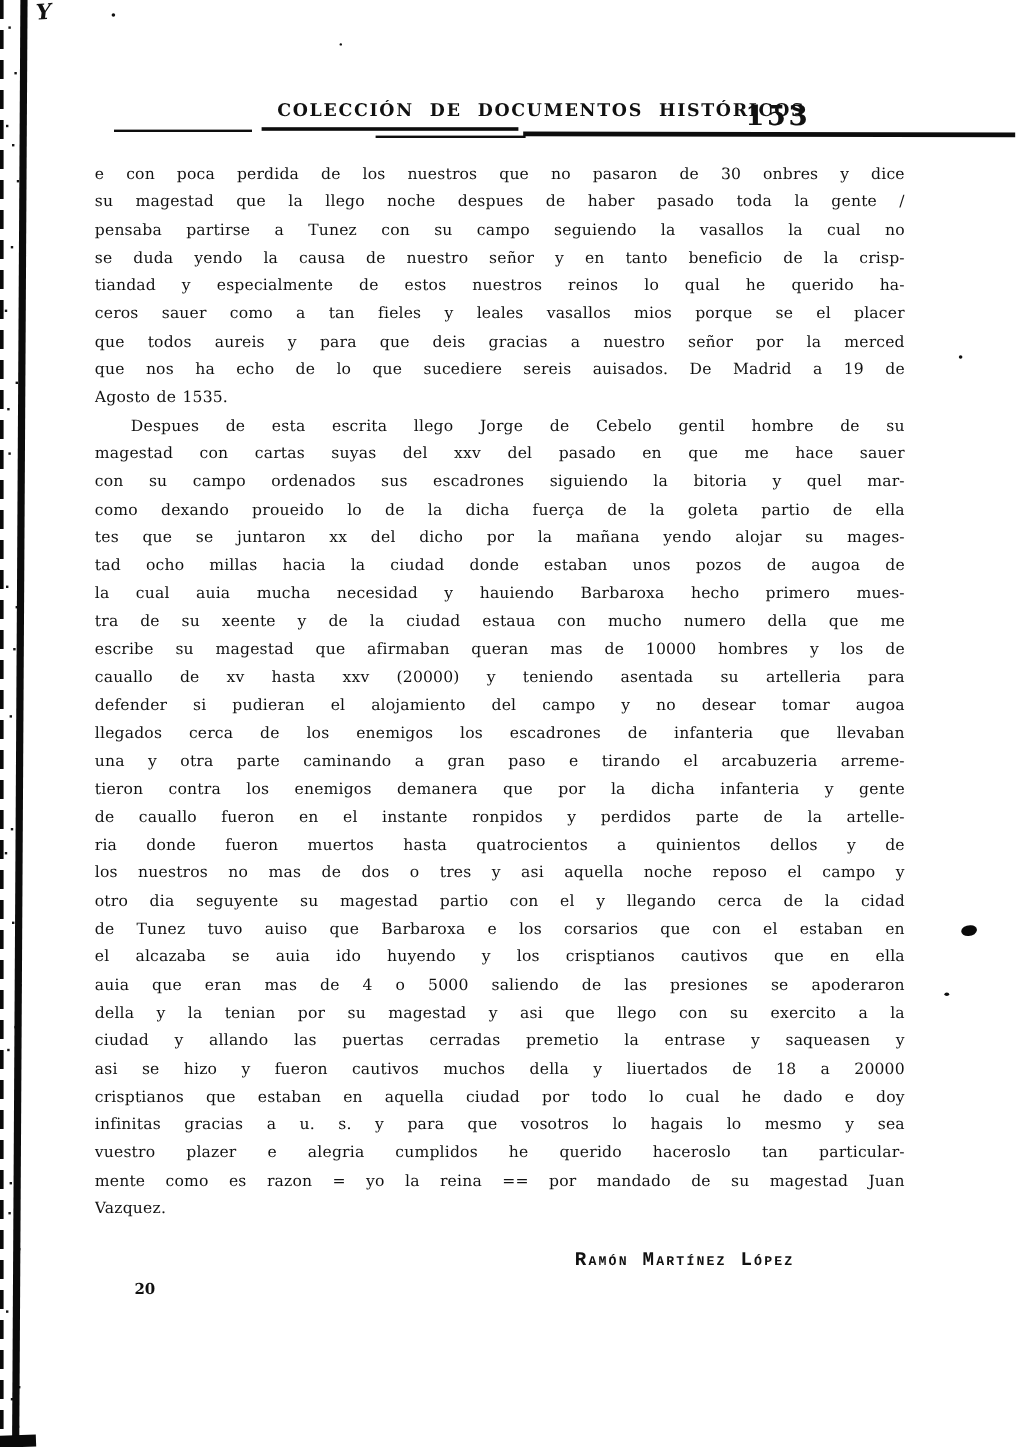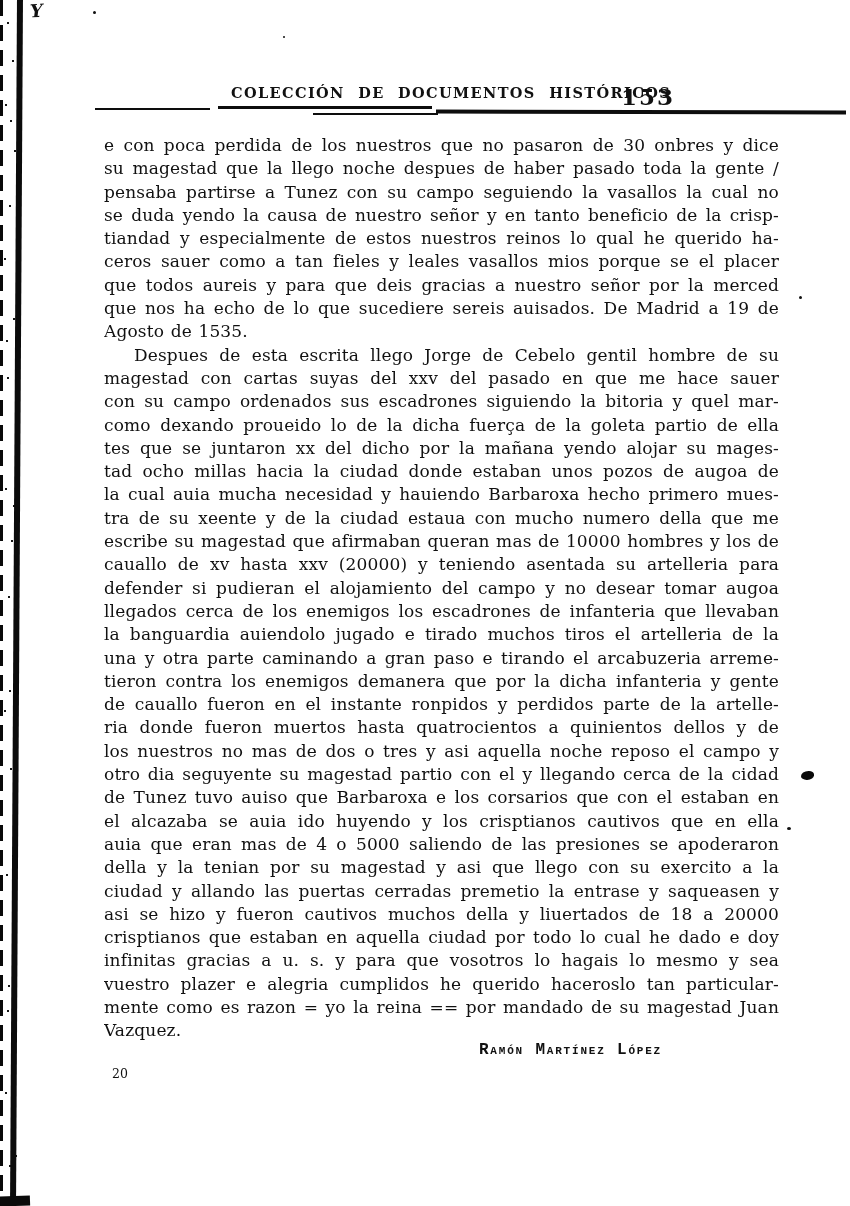--- a/index.html
+++ b/index.html
@@ -53,40 +53,40 @@
     position:absolute;left:621px;top:83px;
     font-size:23px;letter-spacing:2px;font-weight:600;
   }
   .rule{position:absolute;background:#0d0d0d;}
   .rule-a{left:95px;top:108px;width:115px;height:2px;}
   .rule-b{left:218px;top:106px;width:214px;height:3px;}
   .rule-c{left:436px;top:110px;width:410px;height:4px;transform:rotate(0.12deg);}
   .rule-d{left:313px;top:113px;width:125px;height:2px;}
   
   .body-text{
-    position:absolute;left:104px;top:134px;width:675px;
-    font-size:17px;
+    position:absolute;left:79px;top:134px;width:675px;
+    font-size:13px;
   }
   .line{
     height:23.3px;line-height:23.3px;
     overflow:hidden;white-space:nowrap;
     text-align:justify;text-align-last:justify;
     word-spacing:1px;letter-spacing:0.15px;
   }
   .line.endpar{text-align-last:left;}
   .line.indent{padding-left:30px;}
   
   .signature{
     position:absolute;left:95px;top:1041px;width:567px;
     text-align:right;
     font-variant:small-caps;font-size:16px;letter-spacing:1.8px;font-weight:600;font-family:Liberation Mono, monospace;
   }
   .sig-number{
     position:absolute;left:112px;top:1066px;
-    font-size:12.5px;font-weight:400;
+    font-size:12.5px;font-weight:700;
   }
   
   .blot{
     position:absolute;left:801px;top:771px;width:13px;height:9px;
     background:#0a0a0a;border-radius:60% 40% 55% 45%;
   }
   .speck{position:absolute;background:#101010;border-radius:50%;}
   .speck-1{left:799px;top:296px;width:3px;height:3px;}
   .speck-2{left:787px;top:827px;width:4px;height:3px;}
   .speck-3{left:93px;top:11px;width:3px;height:3px;}
@@ -126,21 +126,20 @@
       <div class="line">con su campo ordenados sus escadrones siguiendo la bitoria y quel mar-</div>
       <div class="line">como dexando proueido lo de la dicha fuerça de la goleta partio de ella</div>
       <div class="line">tes que se juntaron xx del dicho por la mañana yendo alojar su mages-</div>
       <div class="line">tad ocho millas hacia la ciudad donde estaban unos pozos de augoa de</div>
       <div class="line">la cual auia mucha necesidad y hauiendo Barbaroxa hecho primero mues-</div>
       <div class="line">tra de su xeente y de la ciudad estaua con mucho numero della que me</div>
       <div class="line">escribe su magestad que afirmaban queran mas de 10000 hombres y los de</div>
       <div class="line">cauallo de xv hasta xxv (20000) y teniendo asentada su artelleria para</div>
       <div class="line">defender si pudieran el alojamiento del campo y no desear tomar augoa</div>
       <div class="line">llegados cerca de los enemigos los escadrones de infanteria que llevaban</div>
-      <div class="line">la banguardia auiendolo jugado e tirado muchos tiros el artelleria de la</div>
       <div class="line">una y otra parte caminando a gran paso e tirando el arcabuzeria arreme-</div>
       <div class="line">tieron contra los enemigos demanera que por la dicha infanteria y gente</div>
       <div class="line">de cauallo fueron en el instante ronpidos y perdidos parte de la artelle-</div>
       <div class="line">ria donde fueron muertos hasta quatrocientos a quinientos dellos y de</div>
       <div class="line">los nuestros no mas de dos o tres y asi aquella noche reposo el campo y</div>
       <div class="line">otro dia seguyente su magestad partio con el y llegando cerca de la cidad</div>
       <div class="line">de Tunez tuvo auiso que Barbaroxa e los corsarios que con el estaban en</div>
       <div class="line">el alcazaba se auia ido huyendo y los crisptianos cautivos que en ella</div>
       <div class="line">auia que eran mas de 4 o 5000 saliendo de las presiones se apoderaron</div>
       <div class="line">della y la tenian por su magestad y asi que llego con su exercito a la</div>

